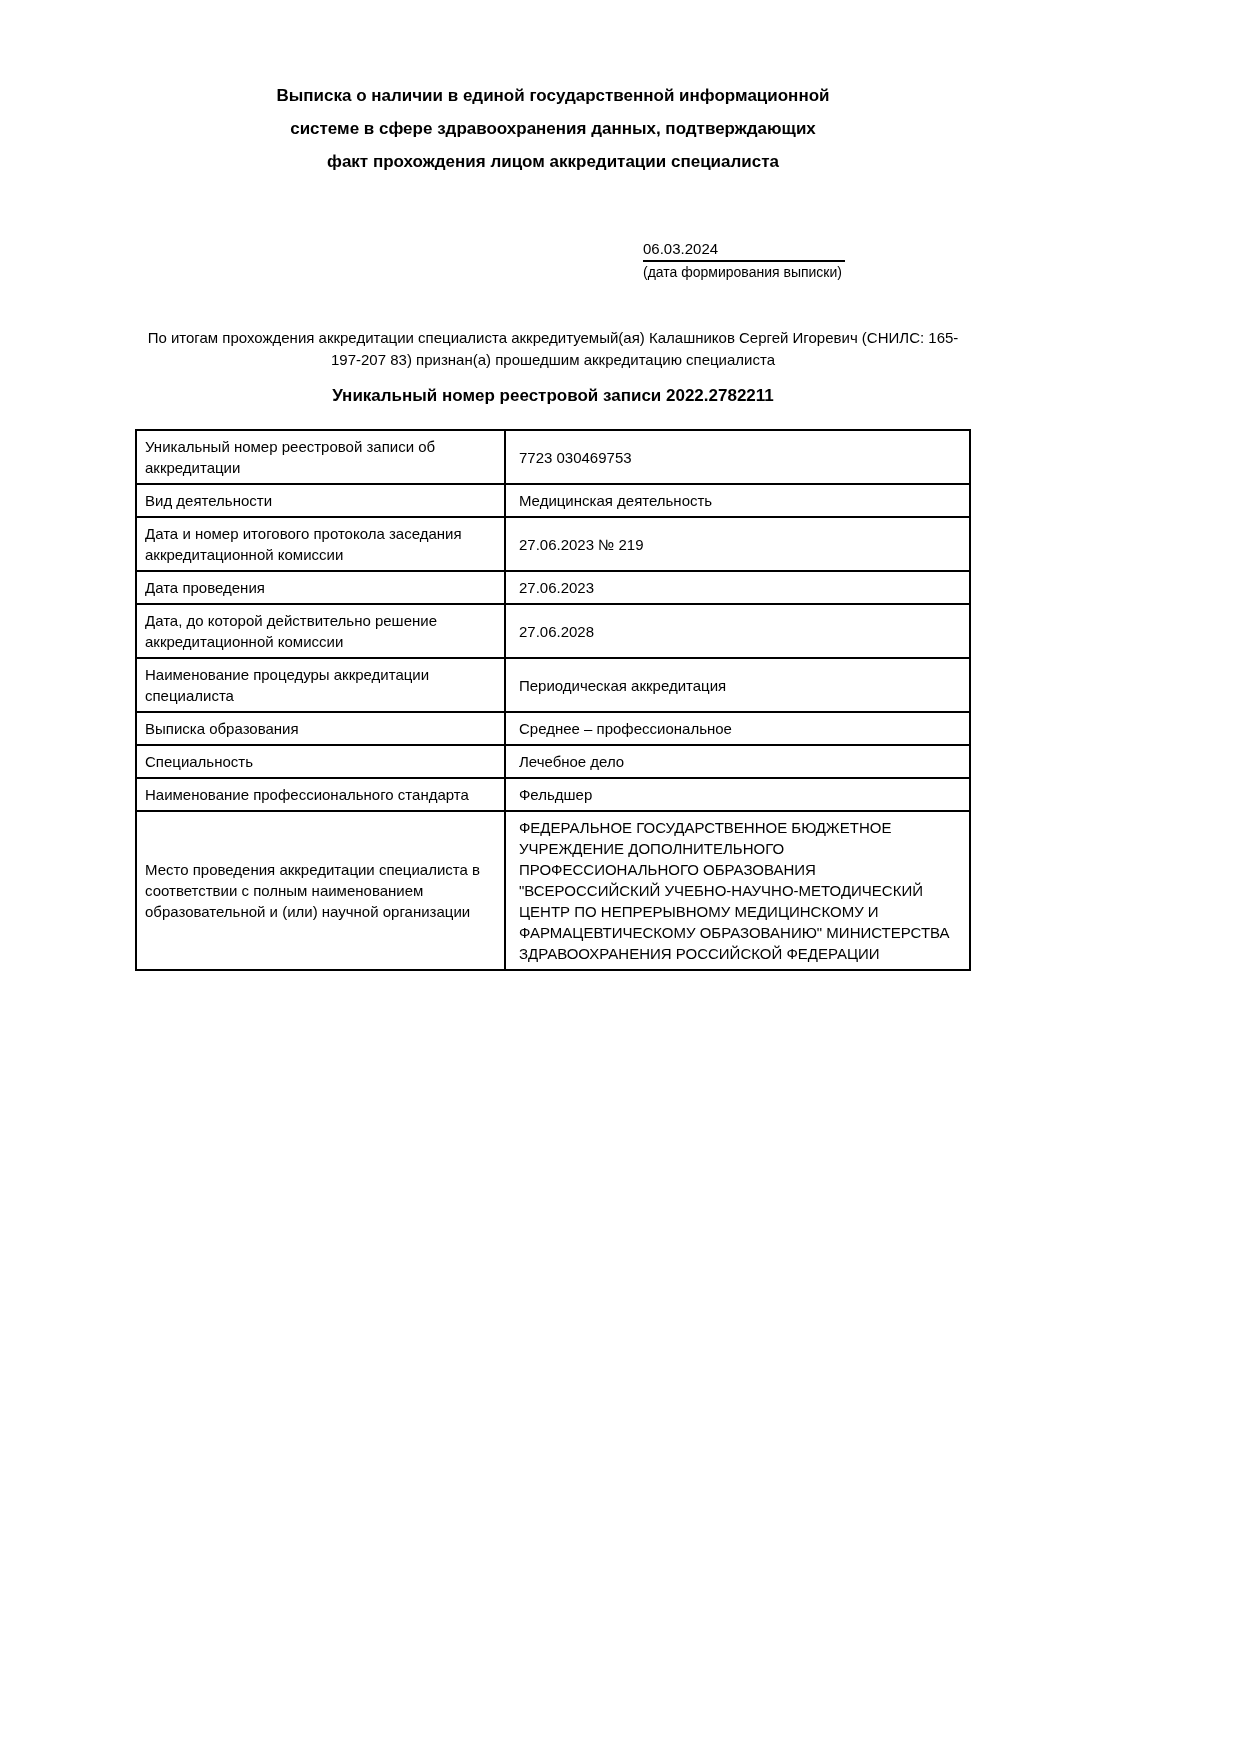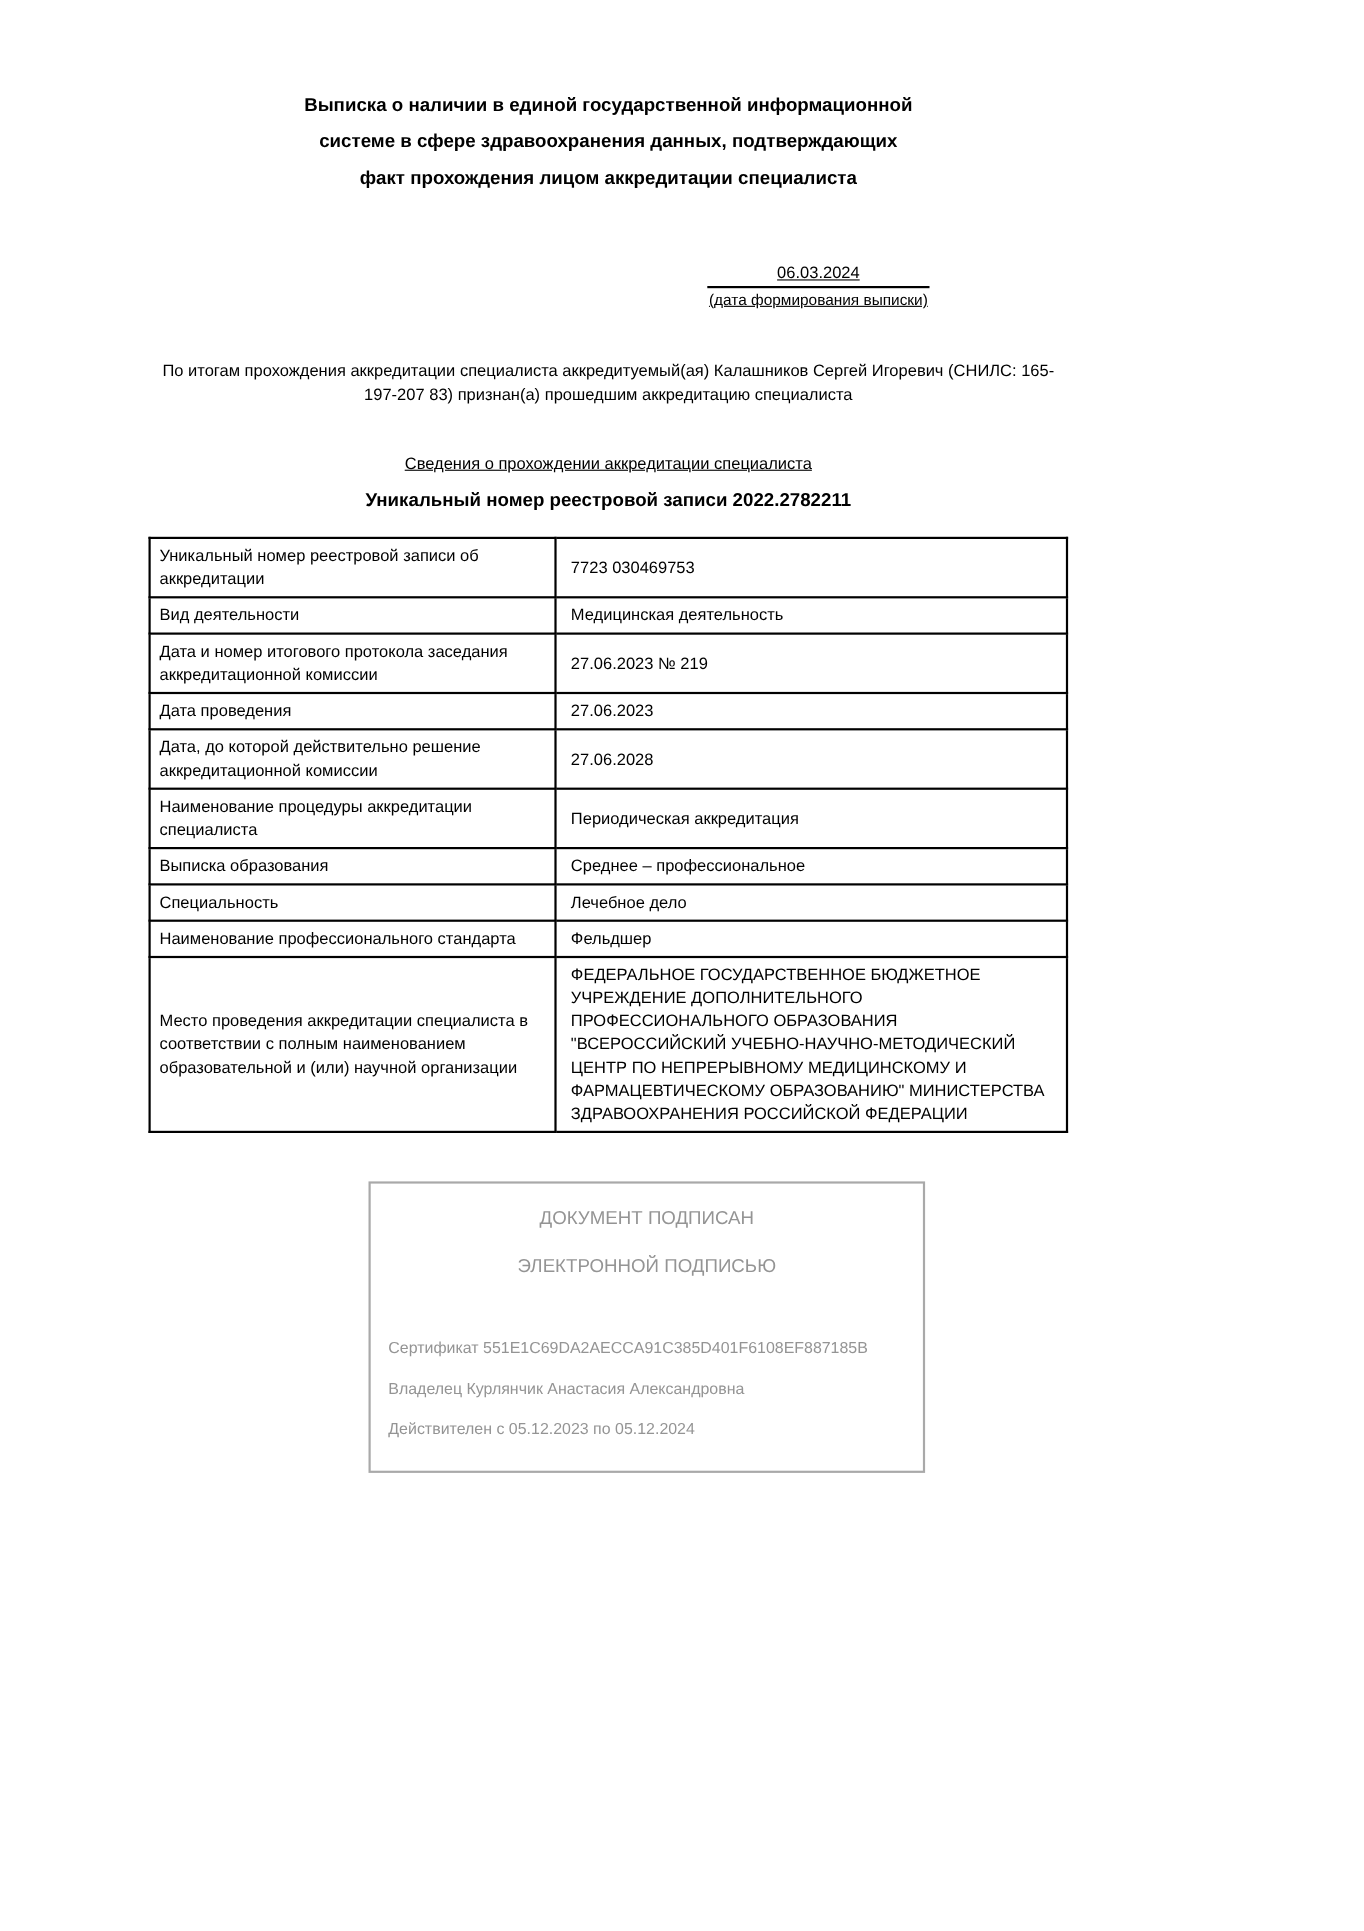--- a/index.html
+++ b/index.html
@@ -24,22 +24,20 @@
     font-weight: bold;
     line-height: 33px;
     max-width: 570px;
     margin-left: auto;
     margin-right: auto;
   }
   .date-block {
     margin-top: 62px;
     margin-left: 508px;
     width: 202px;
-    text-align: center;
-    text-decoration: underline;
   }
   .date-value {
     font-size: 15px;
     padding-bottom: 3px;
     border-bottom: 2px solid #000000;
   }
   .date-caption {
     font-size: 14px;
     padding-top: 2px;
     white-space: nowrap;
@@ -105,21 +103,20 @@
 
   <div class="doc-title">Выписка о наличии в единой государственной информационной системе в сфере здравоохранения данных, подтверждающих факт прохождения лицом аккредитации специалиста</div>
 
   <div class="date-block">
     <div class="date-value">06.03.2024</div>
     <div class="date-caption">(дата формирования выписки)</div>
   </div>
 
   <div class="intro">По итогам прохождения аккредитации специалиста аккредитуемый(ая) Калашников Сергей Игоревич (СНИЛС: 165-197-207 83) признан(а) прошедшим аккредитацию специалиста</div>
 
-  <div class="section-heading">Сведения о прохождении аккредитации специалиста</div>
 
   <div class="registry-heading">Уникальный номер реестровой записи 2022.2782211</div>
 
   <table class="acc-table">
     <tbody>
       <tr>
         <td class="label-col">Уникальный номер реестровой записи об аккредитации</td>
         <td class="value-col">7723 030469753</td>
       </tr>
       <tr>
@@ -154,21 +151,14 @@
         <td class="label-col">Наименование профессионального стандарта</td>
         <td class="value-col">Фельдшер</td>
       </tr>
       <tr>
         <td class="label-col">Место проведения аккредитации специалиста в соответствии с полным наименованием образовательной и (или) научной организации</td>
         <td class="value-col">ФЕДЕРАЛЬНОЕ ГОСУДАРСТВЕННОЕ БЮДЖЕТНОЕ УЧРЕЖДЕНИЕ ДОПОЛНИТЕЛЬНОГО ПРОФЕССИОНАЛЬНОГО ОБРАЗОВАНИЯ "ВСЕРОССИЙСКИЙ УЧЕБНО-НАУЧНО-МЕТОДИЧЕСКИЙ ЦЕНТР ПО НЕПРЕРЫВНОМУ МЕДИЦИНСКОМУ И ФАРМАЦЕВТИЧЕСКОМУ ОБРАЗОВАНИЮ" МИНИСТЕРСТВА ЗДРАВООХРАНЕНИЯ РОССИЙСКОЙ ФЕДЕРАЦИИ</td>
       </tr>
     </tbody>
   </table>
 
-  <div class="sign-box">
-    <div class="sign-title">ДОКУМЕНТ ПОДПИСАН</div>
-    <div class="sign-title sign-title-2">ЭЛЕКТРОННОЙ ПОДПИСЬЮ</div>
-    <div class="sign-detail">Сертификат 551E1C69DA2AECCA91C385D401F6108EF887185B</div>
-    <div class="sign-detail">Владелец Курлянчик Анастасия Александровна</div>
-    <div class="sign-detail">Действителен с 05.12.2023 по 05.12.2024</div>
-  </div>
 
 </div>
 
 </body></html>

